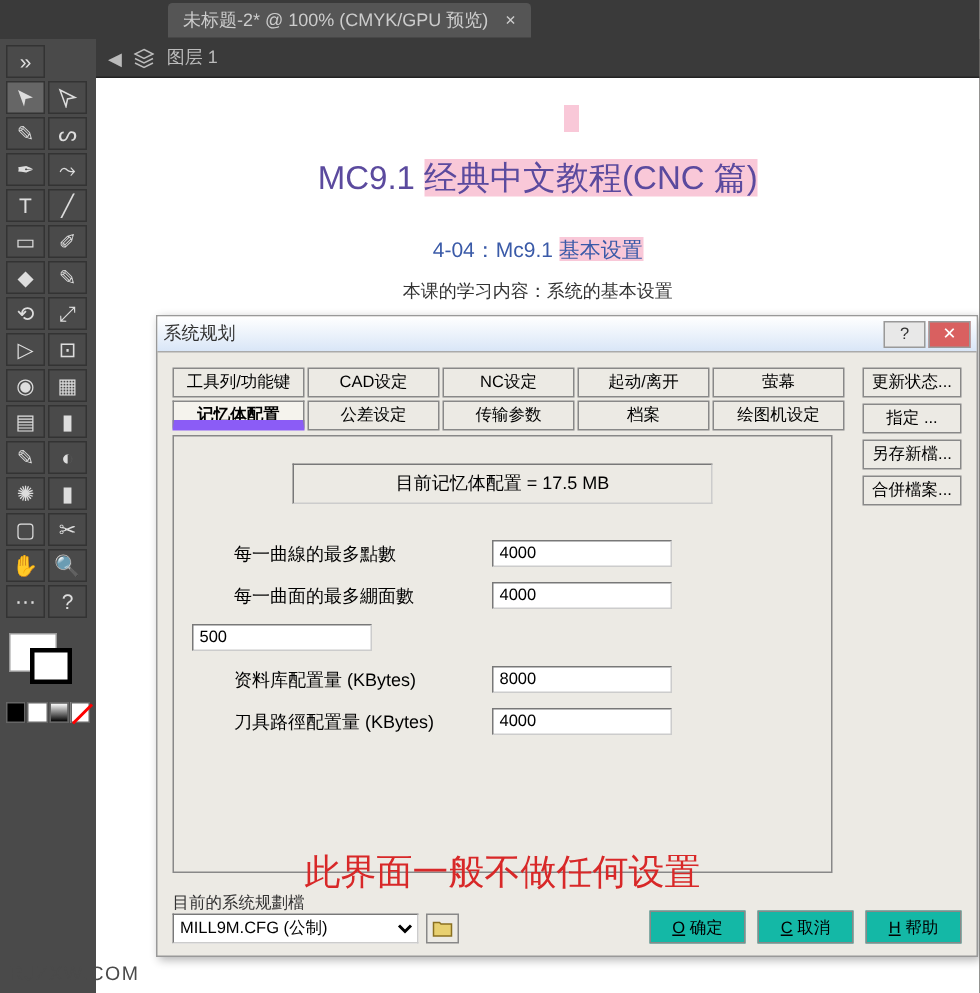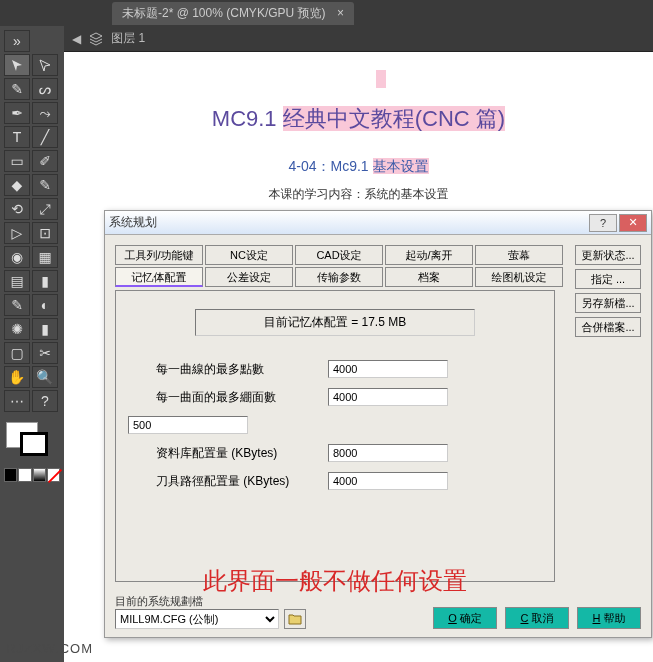--- a/index.html
+++ b/index.html
@@ -26,21 +26,21 @@
 .doc-sub .hl{background:#f9c8d8}
 .doc-note{text-align:center;font-size:12px;color:#333;margin-top:10px;font-family:SimSun,serif}
 .dialog{position:absolute;top:158px;left:40px;width:548px;height:428px;background:#eceae4;border:1px solid #999;box-shadow:2px 2px 6px rgba(0,0,0,.3)}
 .dlg-title{height:24px;background:linear-gradient(#fff,#d9e6f7);border-bottom:1px solid #aaa;display:flex;align-items:center;padding:0 4px;font-size:12px;color:#333}
 .dlg-title-text{flex:1}
 .dlg-btn{width:28px;height:18px;background:#e8e8e8;border:1px solid #999;margin-left:2px;display:flex;align-items:center;justify-content:center;font-size:11px}
 .dlg-close{background:#d96060;color:#fff}
 .dlg-body{padding:10px;position:relative;height:402px}
 .tab-grid{display:grid;grid-template-columns:repeat(5,88px);gap:2px;margin-bottom:4px}
 .tab-btn{height:20px;background:#eceae4;border:1px solid #888;font-size:11px;text-align:center;line-height:18px;cursor:pointer;overflow:hidden;white-space:nowrap}
-.tab-btn.active{border-bottom:2px solid #8b5cf6;font-weight:normal;background:#f5f3ed;position:relative;z-index:2}
+.tab-btn.active{border-bottom:7px solid #8b5cf6;font-weight:bold;background:#f5f3ed;position:relative;z-index:2}
 .tab-content{border:1px solid #888;margin-top:-1px;padding:18px 12px;width:440px;height:292px;background:#eceae4}
 .mem-box{border:1px inset #ccc;text-align:center;padding:4px;width:280px;margin:0 auto 24px;font-size:12px}
 .form-row{display:flex;align-items:center;margin-bottom:10px;font-size:12px}
 .form-label{width:200px;padding-left:28px}
 .form-input{width:120px;height:18px;border:1px inset #ccc;background:#fff;padding:0 4px;font-size:11px}
 .right-btns{position:absolute;right:10px;top:10px;display:flex;flex-direction:column;gap:4px}
 .side-btn{width:66px;height:20px;background:#eceae4;border:1px solid #888;font-size:11px;text-align:center;line-height:18px;cursor:pointer;overflow:hidden;white-space:nowrap}
 .red-note{color:#d82828;font-size:24px;text-align:center;font-family:SimSun,serif;position:absolute;top:330px;left:0;width:460px}
 .bottom-row{position:absolute;bottom:8px;left:10px;right:10px}
 .cfg-label{font-size:11px;color:#333}
@@ -170,22 +170,22 @@
 
       <div class="dialog">
         <div class="dlg-title">
           <span class="dlg-title-text">系统规划</span>
           <div class="dlg-btn">?</div>
           <div class="dlg-btn dlg-close">✕</div>
         </div>
         <div class="dlg-body">
           <div class="tab-grid">
             <div class="tab-btn">工具列/功能键</div>
+            <div class="tab-btn">CAD设定</div>
             <div class="tab-btn">NC设定</div>
-            <div class="tab-btn">CAD设定</div>
             <div class="tab-btn">起动/离开</div>
             <div class="tab-btn">萤幕</div>
             <div class="tab-btn active">记忆体配置</div>
             <div class="tab-btn">公差设定</div>
             <div class="tab-btn">传输参数</div>
             <div class="tab-btn">档案</div>
             <div class="tab-btn">绘图机设定</div>
           </div>
 
           <div class="right-btns">

